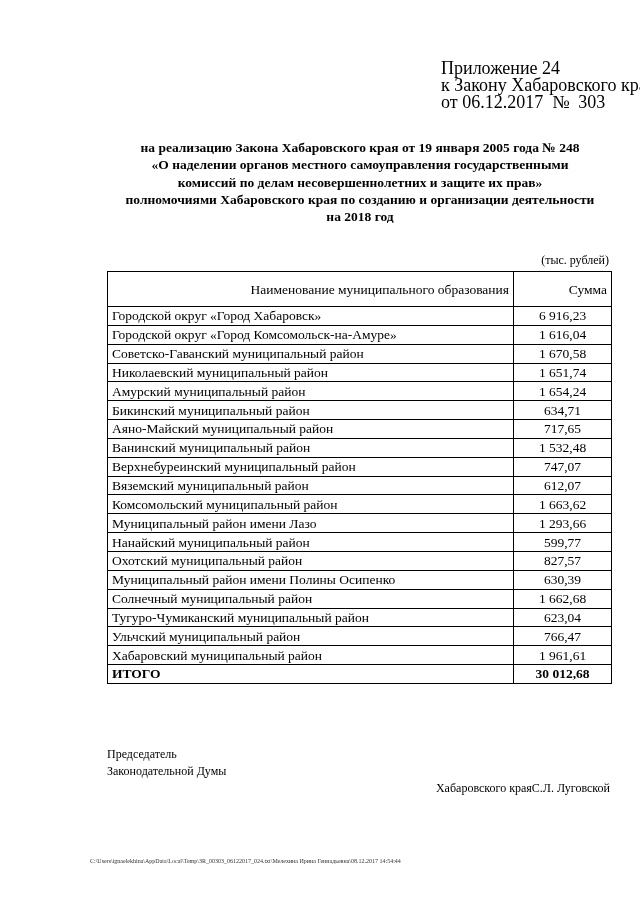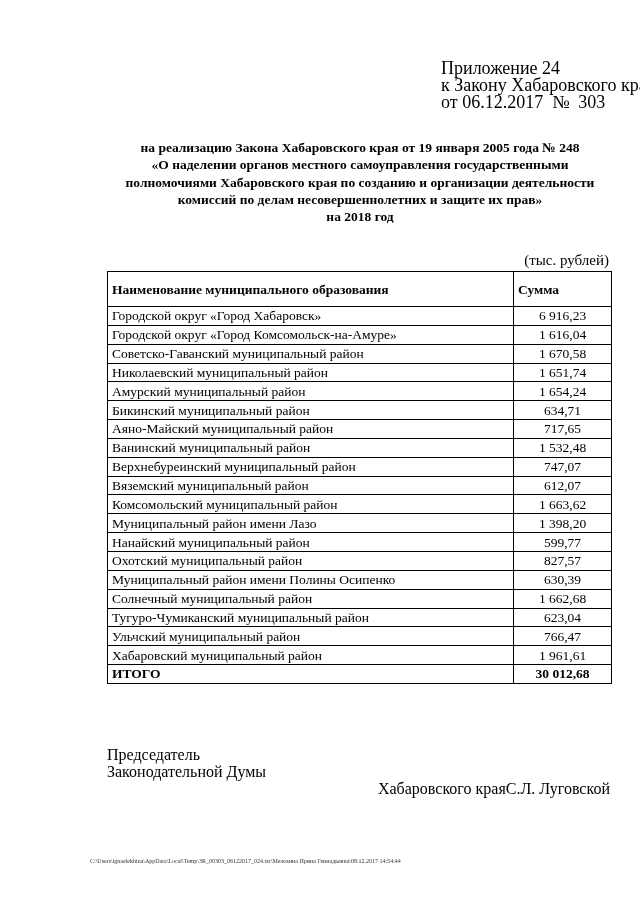--- a/index.html
+++ b/index.html
@@ -11,59 +11,59 @@
       position: absolute; left: 441px; top: 60px;
       font-size: 18px; line-height: 17px; white-space: pre;
     }
     .title {
       position: absolute; left: 100px; top: 139px; width: 520px;
       text-align: center; font-weight: bold; font-size: 13.5px; line-height: 17.3px;
     }
     .title div { white-space: nowrap; }
     .units {
       position: absolute; right: 31px; top: 252px;
-      font-size: 15px; line-height: 17px;
+      font-size: 12px; line-height: 17px;
     }
     table.subv {
       position: absolute; left: 107px; top: 271px;
       width: 504px; border-collapse: collapse; table-layout: fixed;
       font-size: 13.5px;
     }
     table.subv td, table.subv th {
       border: 1px solid #000; padding: 0 4px; height: 17.85px;
       line-height: 17px; white-space: nowrap; overflow: hidden;
     }
     table.subv th {
-      font-weight: bold; height: 34px; text-align: left;
+      font-weight: normal; height: 34px; text-align: right;
     }
     col.c-name { width: 406px; }
     col.c-sum { width: 98px; }
     td.sum { text-align: center; padding-right: 3px; }
     tr.total td { font-weight: bold; }
     .signature {
       position: absolute; left: 107px; top: 746px; width: 503px;
-      font-size: 16px; line-height: 17px;
+      font-size: 12px; line-height: 17px;
     }
     .signature .line { display: flex; justify-content: flex-end; }
     .footer {
       position: absolute; left: 90px; top: 857px;
       font-size: 6px; line-height: 8px; color: #333; white-space: nowrap;
       font-family: "Liberation Serif", serif;
     }
   </style>
 </head>
 <body>
 
 <div class="appendix"><div>Приложение 24</div><div>к Закону Хабаровского края</div><div>от 06.12.2017  №  303</div></div>
 
 <div class="title">
   <div>на реализацию Закона Хабаровского края от 19 января 2005 года № 248</div>
   <div>«О наделении органов местного самоуправления государственными</div>
+  <div>комиссий по делам несовершеннолетних и защите их прав»</div>
   <div>полномочиями Хабаровского края по созданию и организации деятельности</div>
-  <div>комиссий по делам несовершеннолетних и защите их прав»</div>
   <div>на 2018 год</div>
 </div>
 
 <div class="units">(тыс. рублей)</div>
 
 <table class="subv">
   <colgroup>
       <col class="c-name">
       <col class="c-sum">
     </colgroup>
@@ -113,21 +113,21 @@
     <tr>
         <td>Вяземский муниципальный район</td>
         <td class="sum">612,07</td>
       </tr>
     <tr>
         <td>Комсомольский муниципальный район</td>
         <td class="sum">1 663,62</td>
       </tr>
     <tr>
         <td>Муниципальный район имени Лазо</td>
-        <td class="sum">1 398,20</td>
+        <td class="sum">1 293,66</td>
       </tr>
     <tr>
         <td>Нанайский муниципальный район</td>
         <td class="sum">599,77</td>
       </tr>
     <tr>
         <td>Охотский муниципальный район</td>
         <td class="sum">827,57</td>
       </tr>
     <tr>

